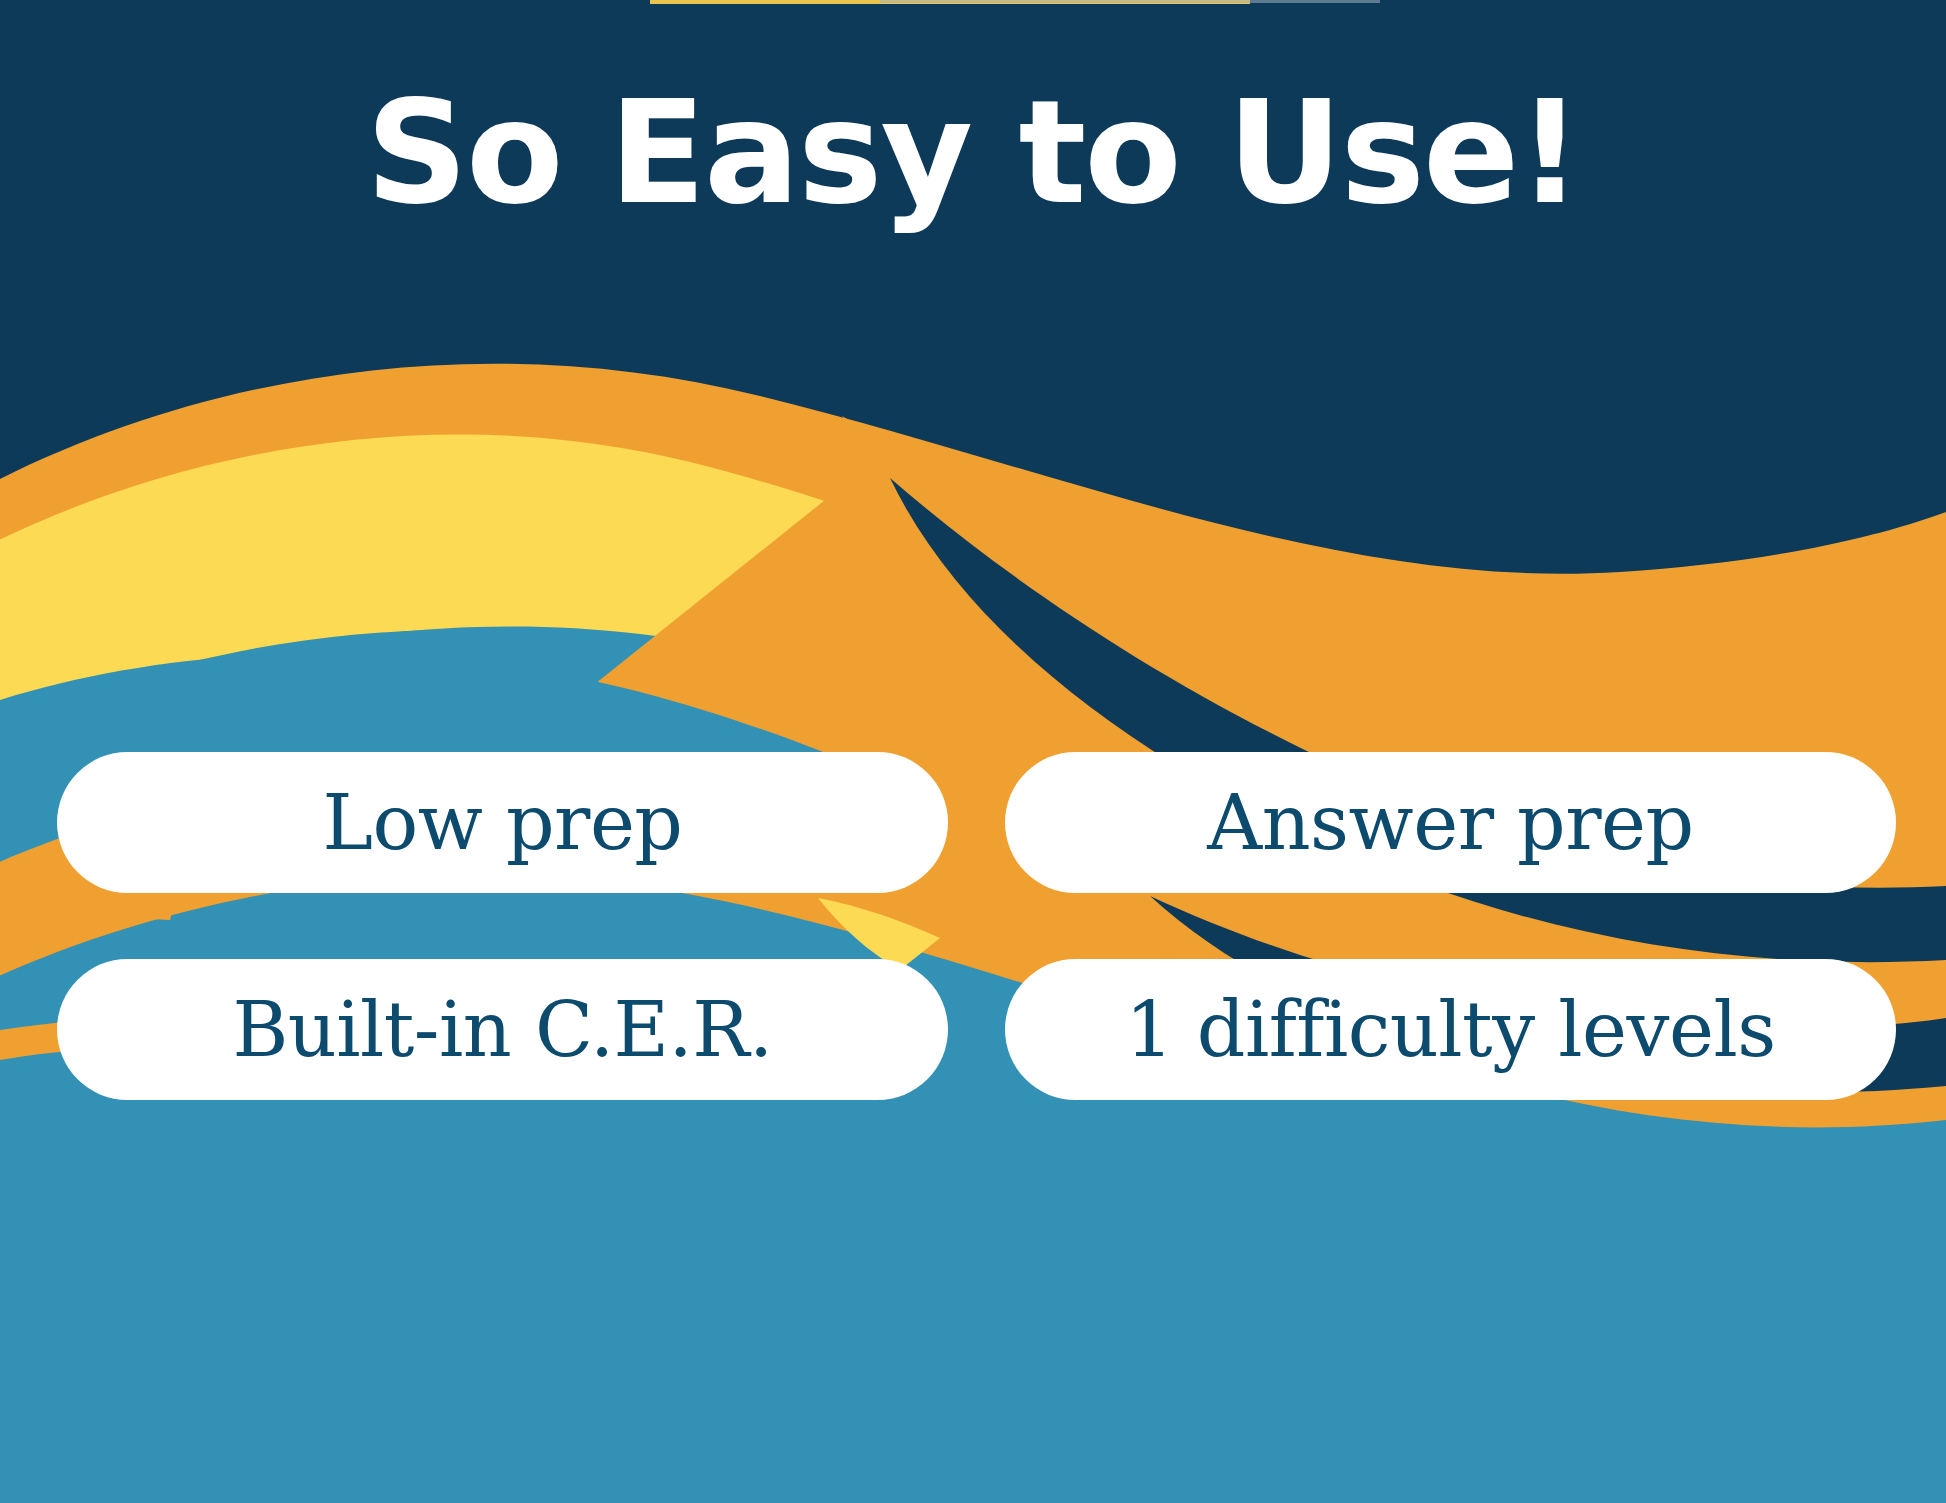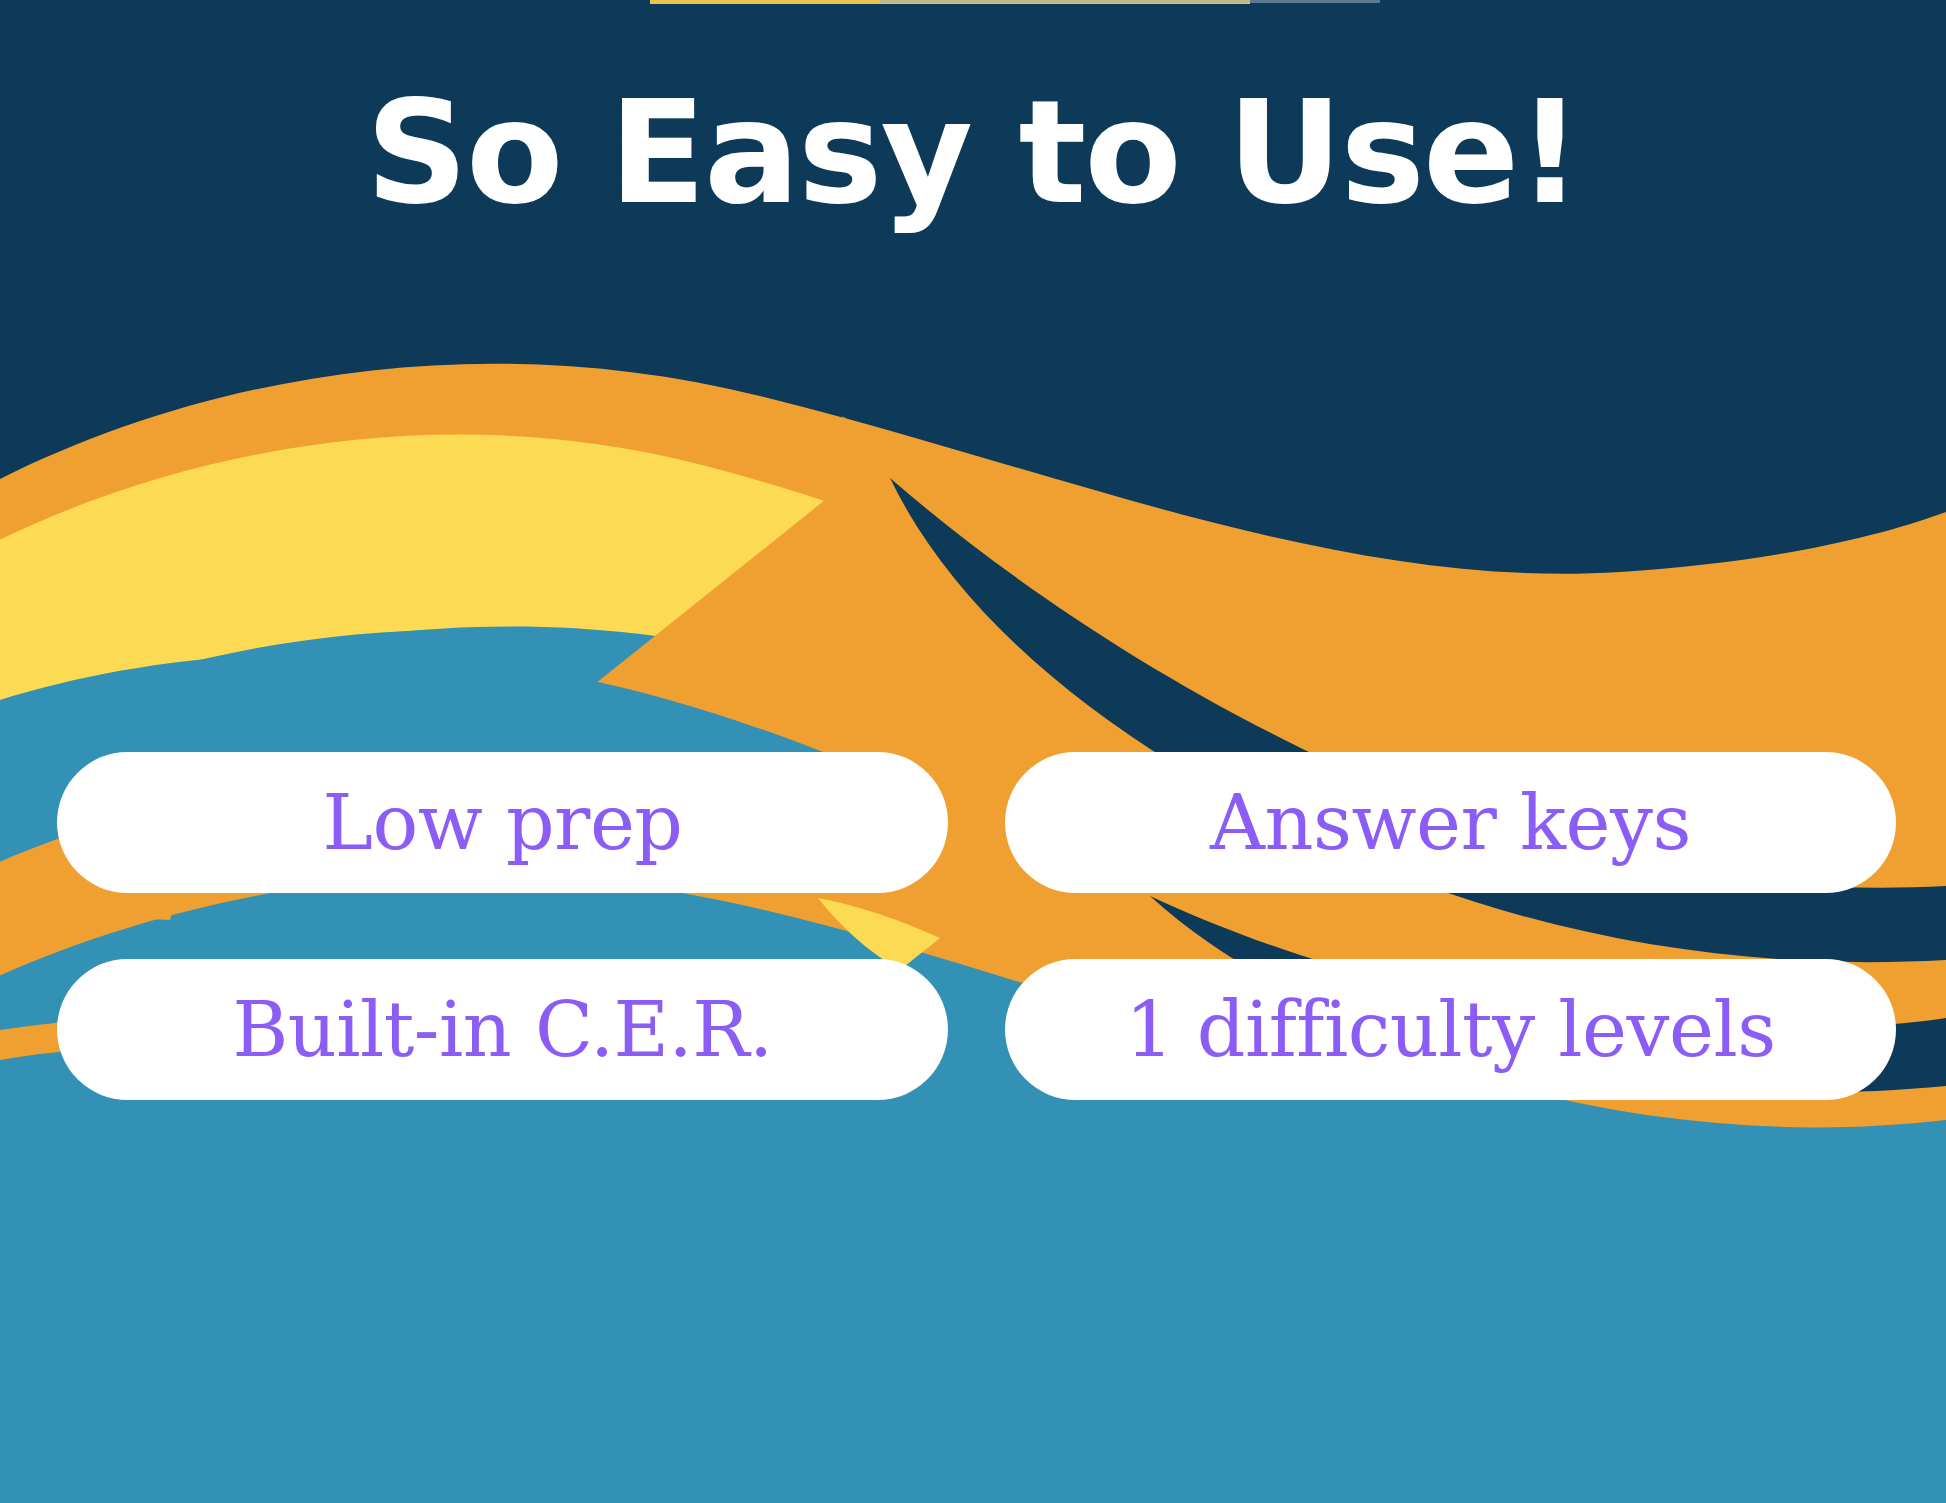--- a/index.html
+++ b/index.html
@@ -72,21 +72,21 @@
     align-items: center;
     justify-content: center;
     box-sizing: border-box;
     padding: 0 40px;
   }
 
   .pill-label {
     font-family: "DejaVu Serif", "Liberation Serif", serif;
     font-size: 76px;
     line-height: 1;
-    color: #8b5cf6;
+    color: #0c4a6e;
     white-space: nowrap;
     letter-spacing: -0.5px;
   }
 
   
   #headline {
     position: absolute;
     left: 0;
     top: 78px;
     width: 1946px;
@@ -214,21 +214,21 @@
     <span class="title-text">So Easy to Use!</span>
   </div>
 
   <div id="pill-grid">
 
     <div class="pill">
       <span class="pill-label">Low prep</span>
     </div>
 
     <div class="pill">
-      <span class="pill-label">Answer keys</span>
+      <span class="pill-label">Answer prep</span>
     </div>
 
 
     <div class="pill">
       <span class="pill-label">Built-in C.E.R.</span>
     </div>
 
 
     <div class="pill">
       <span class="pill-label">1 difficulty levels</span>

